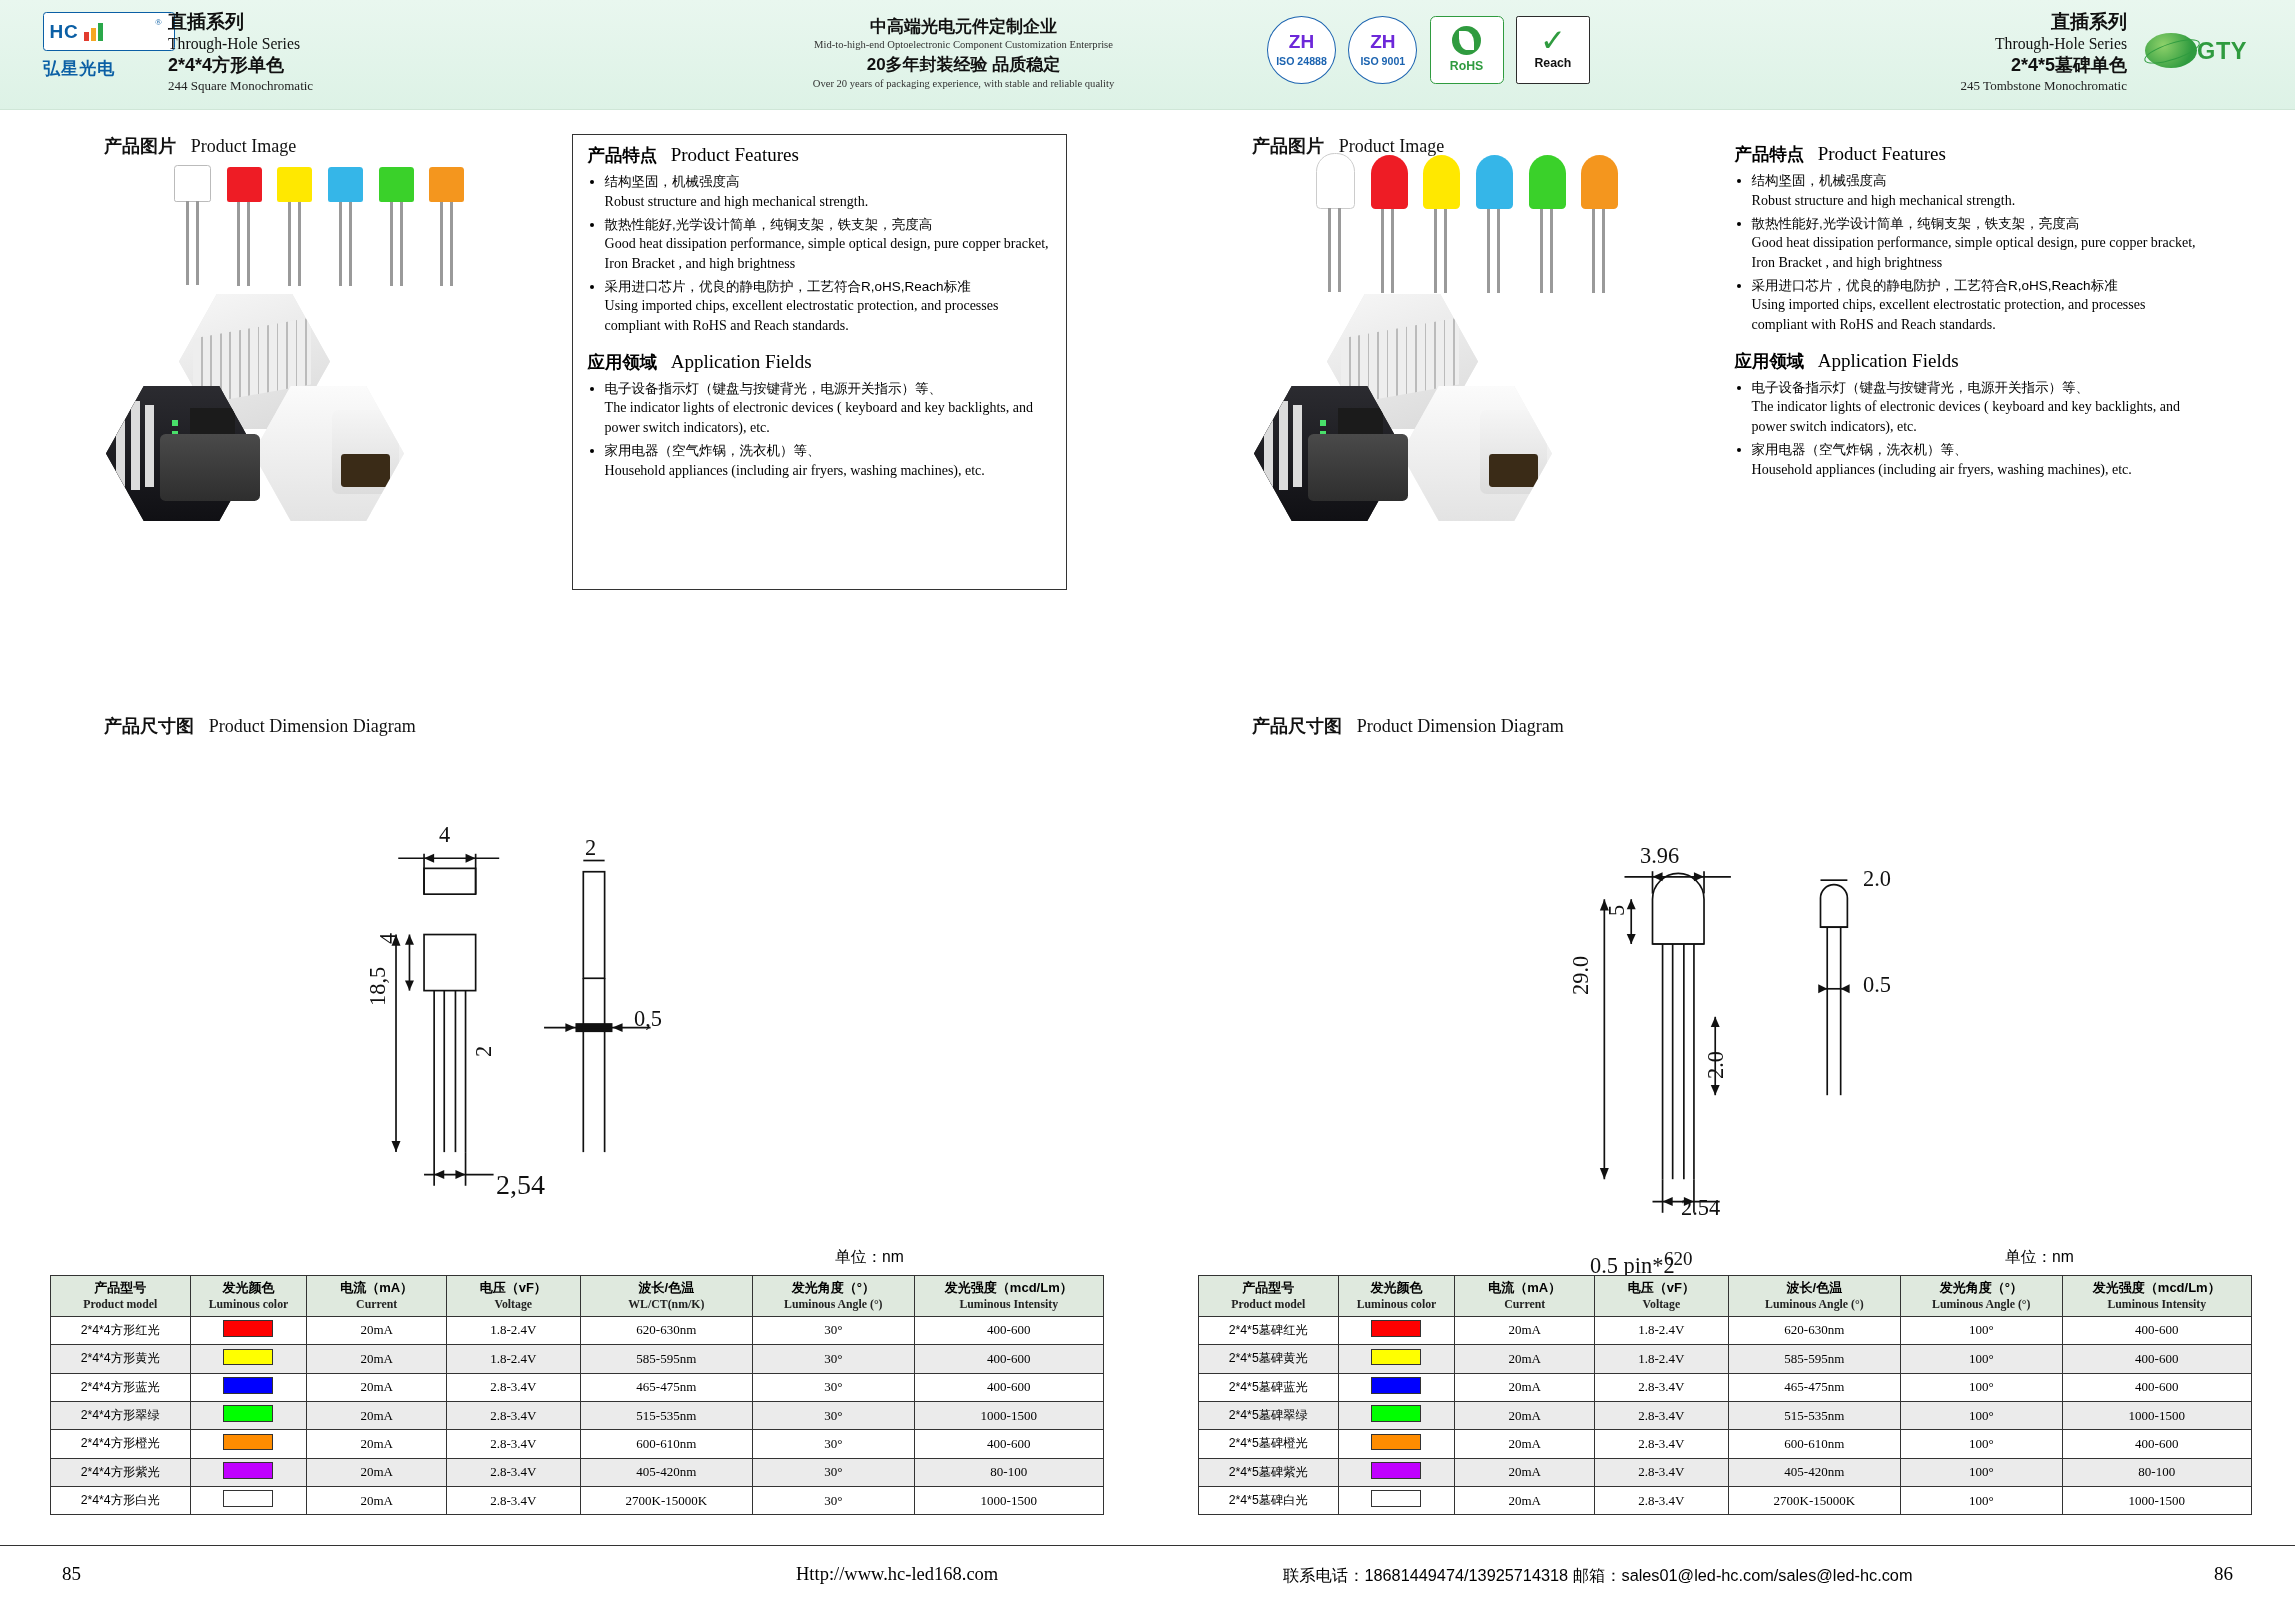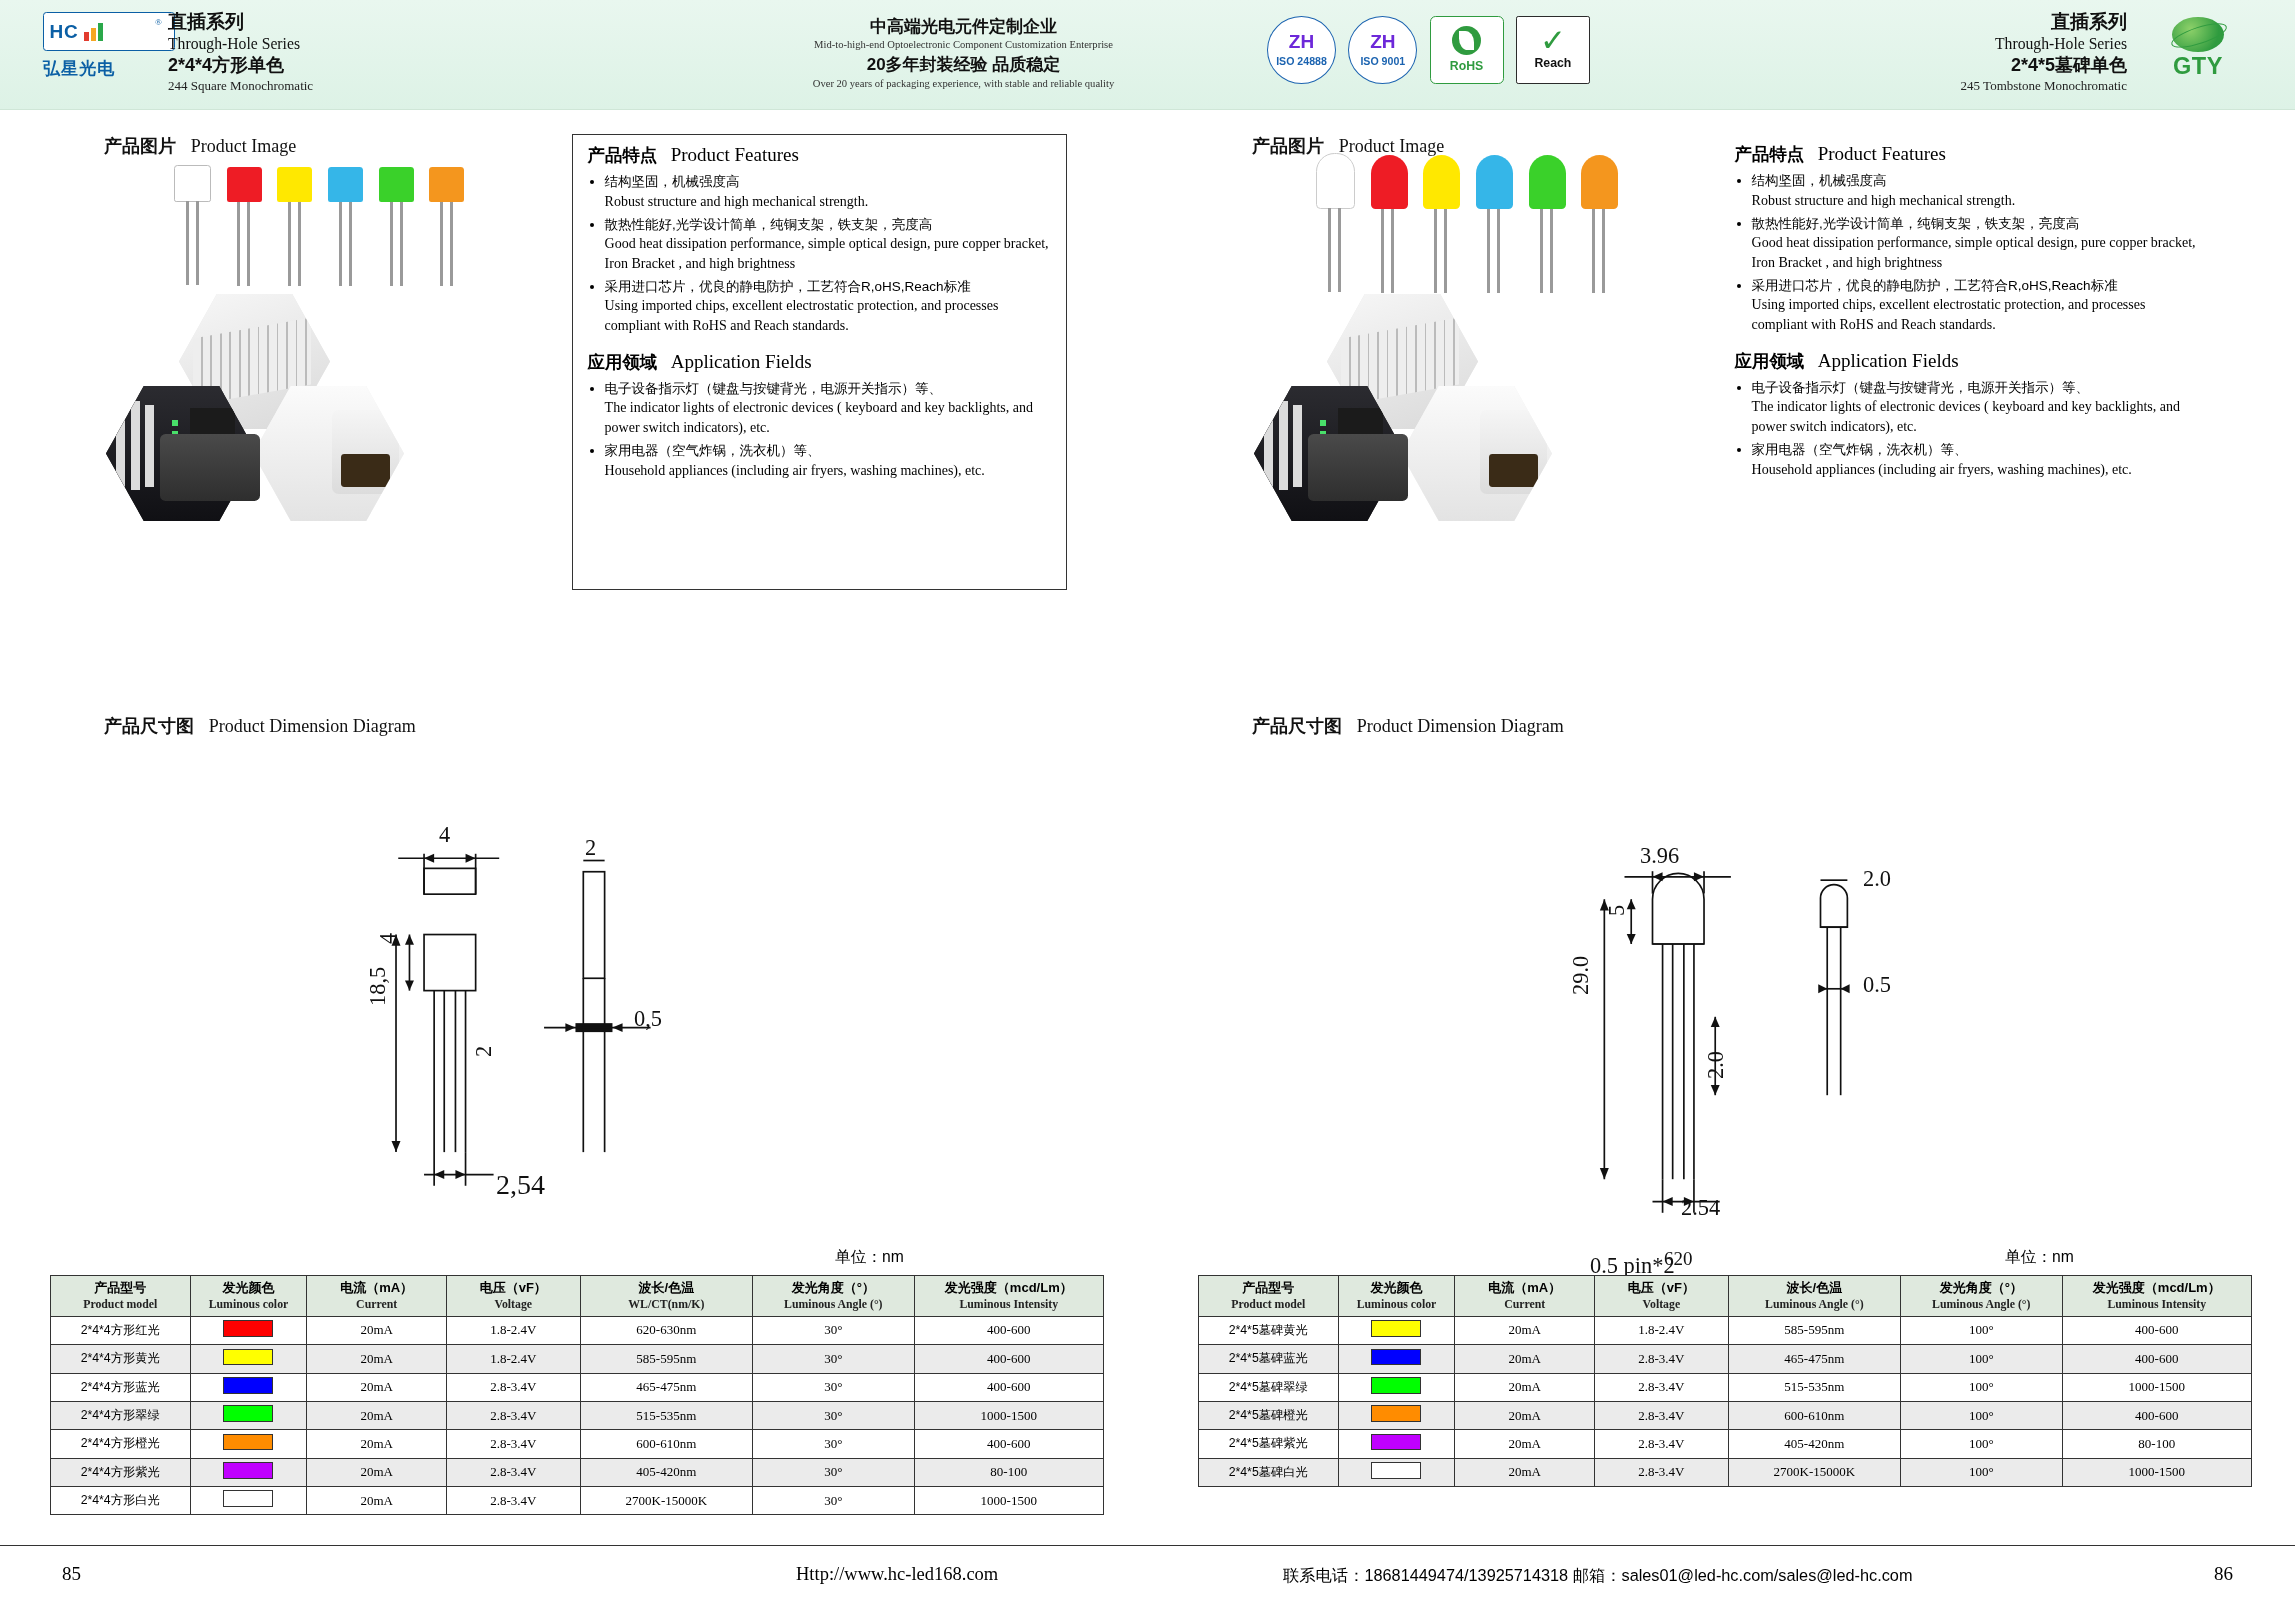--- a/index.html
+++ b/index.html
@@ -46,21 +46,21 @@
   .cert .zh{font-family:"Liberation Sans",sans-serif;font-weight:bold;font-size:19px;color:#6d28d9;line-height:1;}
   .cert .iso{font-family:"Liberation Sans",sans-serif;font-weight:bold;font-size:10.6px;color:#1b63b0;margin-top:3.9px;}
   .cert-rohs{width:72px;height:66px;border:1.7px solid #2f9b3f;border-radius:5.6px;display:flex;flex-direction:column;align-items:center;justify-content:center;background:#fff;}
   .leafcircle{width:29px;height:29px;border-radius:50%;background:#2f9b3f;position:relative;}
   .leafcircle:after{content:"";position:absolute;left:7.3px;top:4.5px;width:14.6px;height:19px;background:#fff;border-radius:0 60% 0 60%;}
   .cert-rohs .lbl{font-family:"Liberation Sans",sans-serif;font-weight:bold;font-size:12.3px;color:#2f9b3f;margin-top:3.4px;}
   .cert-reach{width:72px;height:66px;border:1.7px solid #2b2b2b;border-radius:2.2px;display:flex;flex-direction:column;align-items:center;justify-content:center;background:#fff;}
   .tick{font-size:31px;color:#2f9b3f;line-height:0.8;font-family:"Liberation Sans",sans-serif;}
   .cert-reach .lbl{font-family:"Liberation Sans",sans-serif;font-weight:bold;font-size:12.3px;color:#111;margin-top:2.2px;}
 
-  .gty{position:absolute;right:44px;top:17px;width:106px;height:67px;display:flex;flex-direction:column;align-items:center;}
+  .gty{position:absolute;right:44px;top:17px;width:106px;height:67px;display:flex;flex-direction:row;align-items:center;}
   .gty-globe{width:52px;height:35px;border-radius:50%;background:radial-gradient(circle at 35% 35%, #8ed16a, #2f9b3f 70%);position:relative;}
   .gty-globe:before{content:"";position:absolute;left:-2.2px;top:10px;width:56px;height:14.6px;border:1.7px solid #2f9b3f;border-radius:50%;transform:rotate(-18deg);}
   .gty-txt{font-family:"Liberation Sans",sans-serif;font-weight:bold;font-size:23.5px;color:#2f9b3f;letter-spacing:0.6px;margin-top:1.1px;}
 
   
   .half{position:absolute;top:109px;height:1435px;}
   .half.left{left:0;width:1148px;}
   .half.right{left:1148px;width:1148px;}
 
   .sec-title{position:absolute;font-family:"Liberation Sans",sans-serif;}
@@ -583,20 +583,29 @@
             <span class="en">Luminous Angle (°)</span>
             </th>
           <th style="width:185px">
             <span class="cn">发光强度（mcd/Lm）</span>
             <span class="en">Luminous Intensity</span>
             </th>
         </tr>
       </thead>
       <tbody>
         <tr>
+          <td class="model">2*4*5墓碑红光</td>
+          <td><span class="swatch" style="background:#ff0000"></span></td>
+          <td>20mA</td>
+          <td>1.8-2.4V</td>
+          <td>620-630nm</td>
+          <td>100°</td>
+          <td>400-600</td>
+        </tr>
+        <tr>
           <td class="model">2*4*5墓碑黄光</td>
           <td><span class="swatch" style="background:#ffff00"></span></td>
           <td>20mA</td>
           <td>1.8-2.4V</td>
           <td>585-595nm</td>
           <td>100°</td>
           <td>400-600</td>
         </tr>
         <tr>
           <td class="model">2*4*5墓碑蓝光</td>

